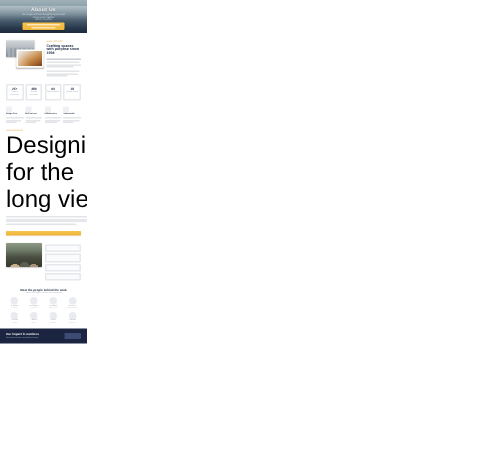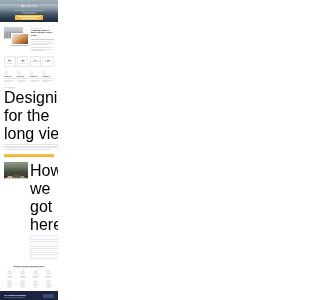--- a/index.html
+++ b/index.html
@@ -248,21 +248,20 @@
     </div>
     <div class="sunset"></div>
   </div>
   <div class="ybtn"></div>
 
   <div class="story">
     <div class="photo">
       <div class="fg"></div>
     </div>
     <div class="fields">
-      <div class="ft">How we got here</div>
       <div class="field" style="margin-top:.8px"></div>
       <div class="field"></div>
       <div class="field"></div>
       <div class="field"></div>
     </div>
   </div>
 
   <div class="gridsec">
     <div class="gh">Meet the people behind the work</div>
     <div class="gs">A studio of designers, makers and researchers</div>

